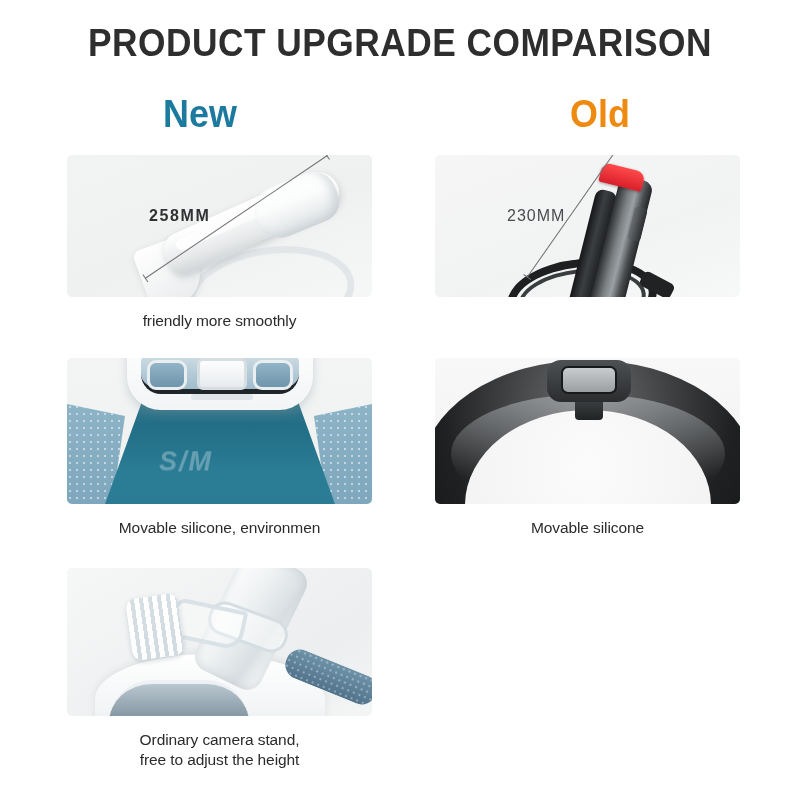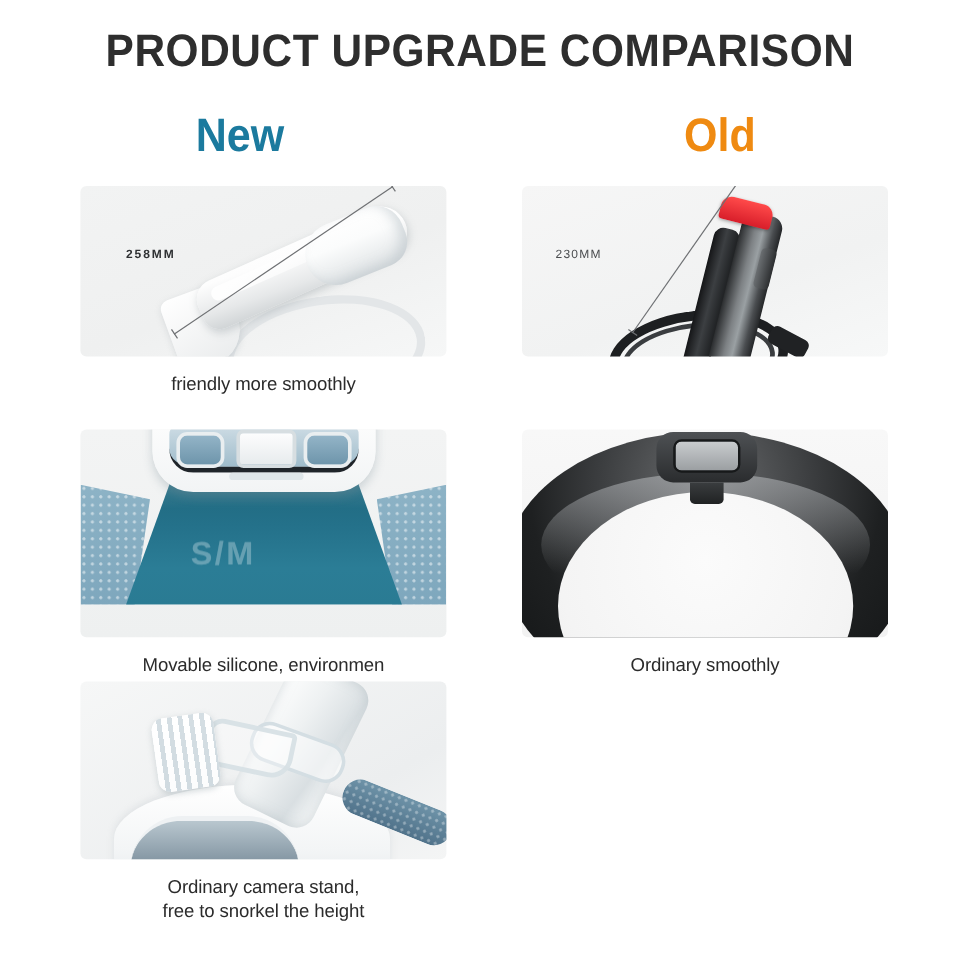--- a/index.html
+++ b/index.html
@@ -67,21 +67,21 @@
   .cell.right { left: 435px; }
 
   .photo {
     position: relative;
     width: 305px;
     height: 142px;
     border-radius: 5px;
     overflow: hidden;
     background: #f4f5f5;
   }
-  .cmp-row.r2 .photo { height: 173px; }
+  .cmp-row.r2 .photo { height: 146px; font-style: italic; }
   .cmp-row.r3 .photo { height: 148px; }
 
   .caption {
     margin-top: 14px;
     text-align: center;
     font-size: 15.5px;
     line-height: 1.32;
     color: #2b2b2b;
     font-family: "Liberation Sans", sans-serif;
     letter-spacing: -0.1px;
@@ -132,22 +132,22 @@
     position: absolute; height: 1px; background: #6e7073;
     transform-origin: left center;
   }
   .dim-line::before, .dim-line::after {
     content:""; position:absolute; top:-4px; width:1px; height:9px; background:#6e7073;
   }
   .dim-line::before { left:0; }
   .dim-line::after  { right:0; }
   .dim-label {
     position: absolute;
-    font-size: 10px; font-weight: bold; letter-spacing: 1.6px;
-    color: #2f3133; font-family: "Liberation Sans", sans-serif;
+    font-size: 16px; font-weight: bold; letter-spacing: 1.6px;
+    color: #2f3133; font-family: "Liberation Sans", sans-serif; margin-left: 44px;
   }
 
   
   .ph-old-snorkel { background: linear-gradient(160deg,#f6f6f6 0%,#f1f2f2 60%,#f7f8f8 100%); }
   .osnk-body {
     position:absolute; width:34px; height:128px; left:170px; top:22px;
     background: linear-gradient(90deg,#2a2c2e 0%,#7d8184 35%,#9aa0a3 55%,#4a4d50 80%,#242628 100%);
     border-radius: 10px 10px 4px 4px;
     transform: rotate(14deg);
   }
@@ -437,41 +437,41 @@
     <div class="cell right">
       <div class="photo ph-old-silicone">
         <div class="osil-outer"></div>
         <div class="osil-hl"></div>
         <div class="osil-inner"></div>
         <div class="osil-box"></div>
         <div class="osil-win"></div>
         <div class="osil-stem"></div>
       </div>
       <div class="caption">
-        <span class="ln">Ordinary smoothly</span>
+        <span class="ln">Movable silicone</span>
         <span class="ln"></span>
       </div>
     </div>
 
   </div>
 
   <div class="cmp-row r3">
 
     <div class="cell left">
       <div class="photo ph-new-stand">
         <div class="ns-body"></div>
         <div class="ns-lens"></div>
         <div class="ns-strap"></div>
         <div class="ns-tube"></div>
         <div class="ns-collar"></div>
         <div class="ns-arm"></div>
         <div class="ns-mount"></div>
       </div>
       <div class="caption">
         <span class="ln">Ordinary camera stand,</span>
-        <span class="ln">free to snorkel the height</span>
+        <span class="ln">free to adjust the height</span>
       </div>
     </div>
 
 
   </div>
 
 </div>
 
 </body></html>

